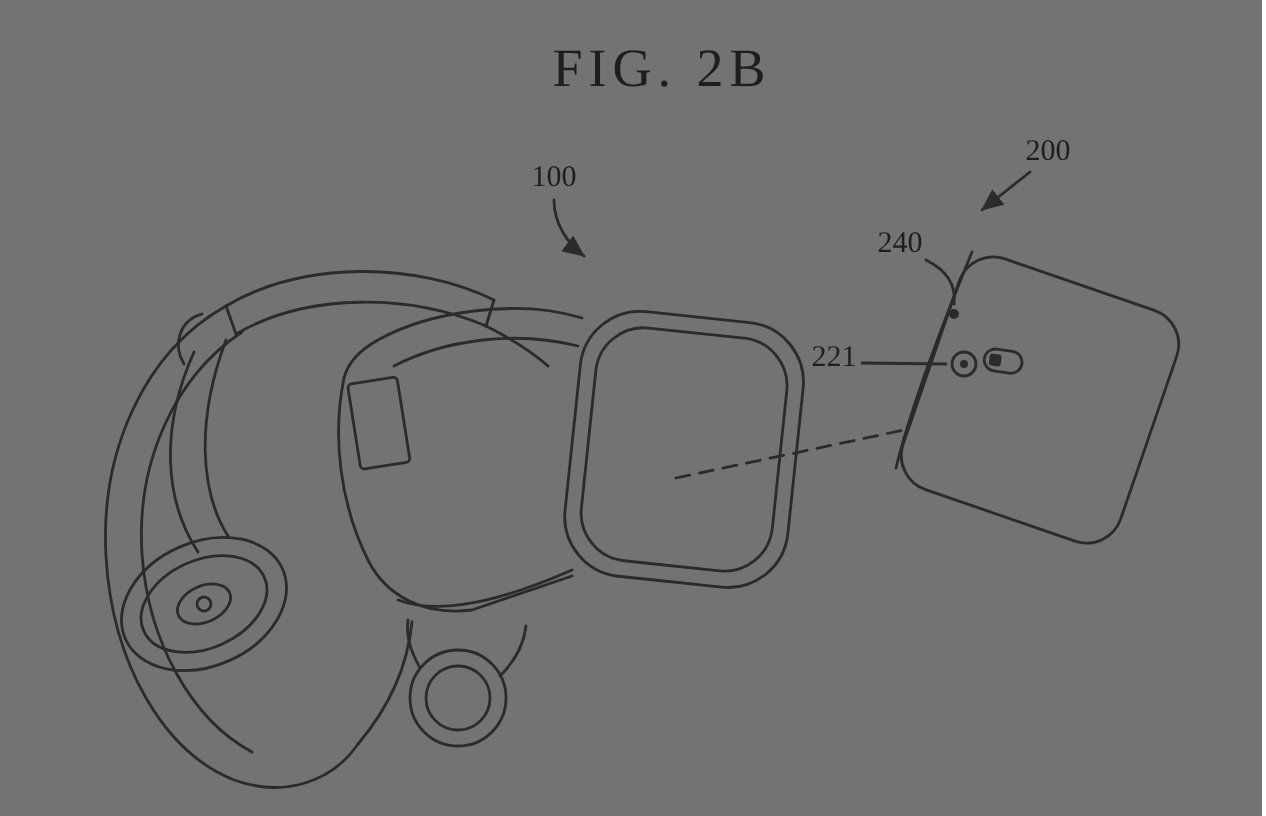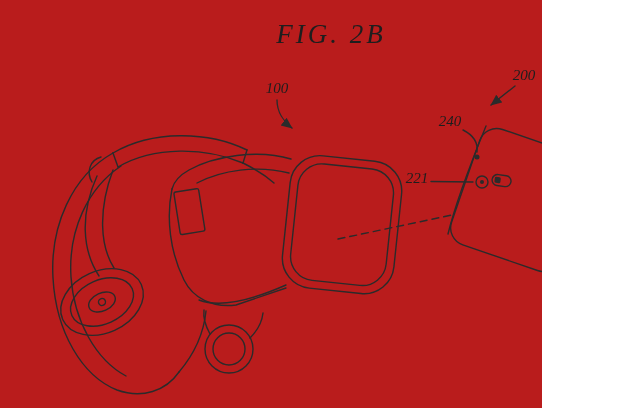--- a/index.html
+++ b/index.html
@@ -3,25 +3,24 @@
 <meta charset="utf-8">
 <style>
   html, body {
     margin: 0;
     padding: 0;
     background: #ffffff;
     font-family: "Liberation Serif", serif;
   }
   .figure-canvas {
     position: relative;
-    width: 542px;
+    width: 631px;
     height: 408px;
-    background: #b91c1c;
+    background: #737373;
     overflow: hidden;
-    font-style: italic;
   }
   svg { display: block; }
   .line-art {
     stroke: #2b2b2b;
     fill: none;
     stroke-width: 1.4;
     stroke-linecap: round;
     stroke-linejoin: round;
   }
   .fig-title {

